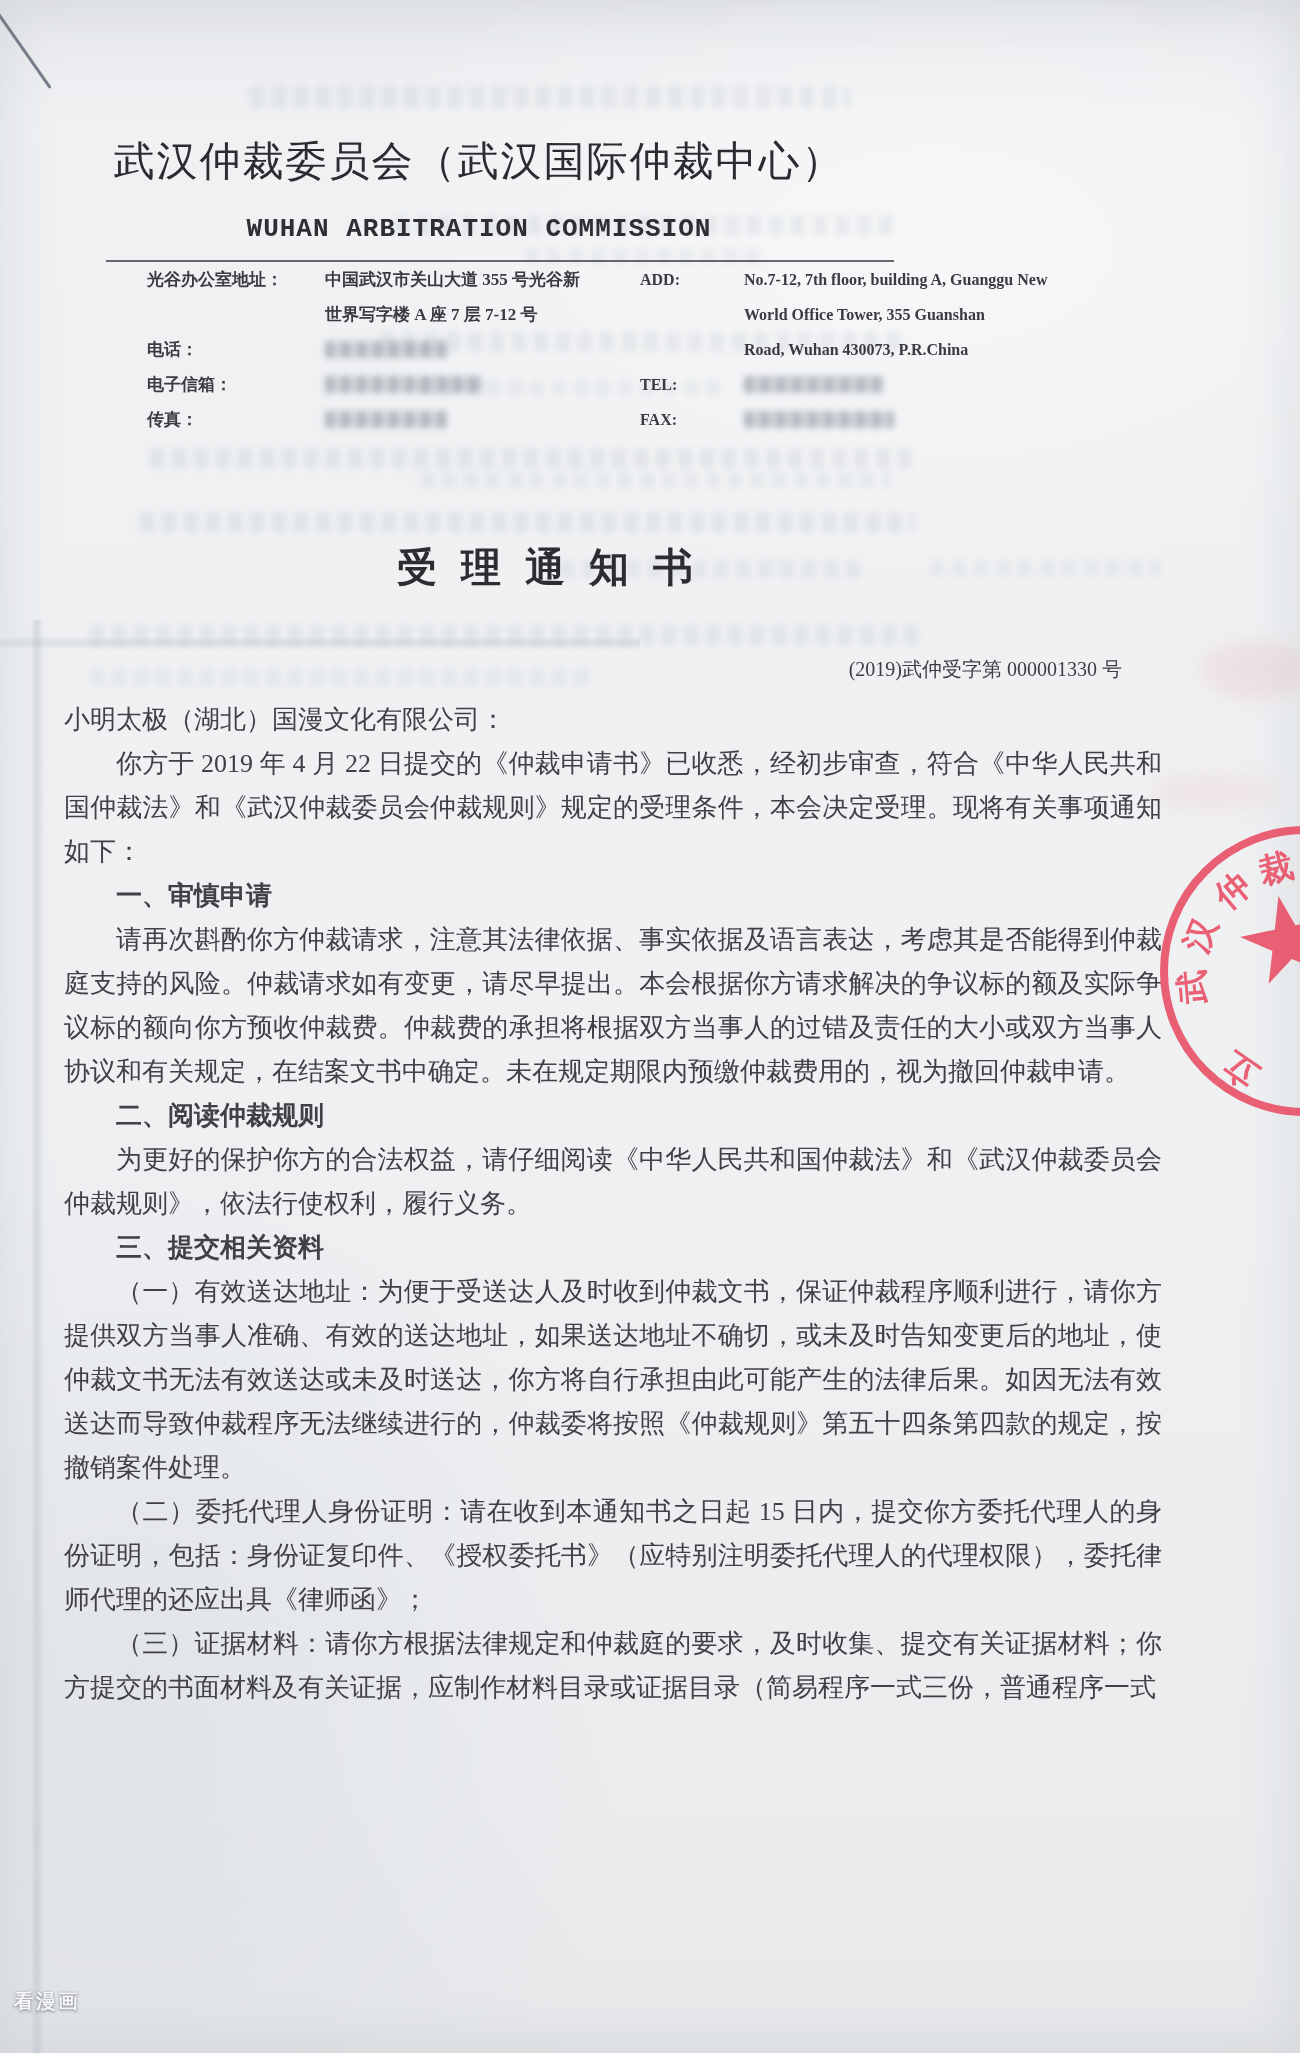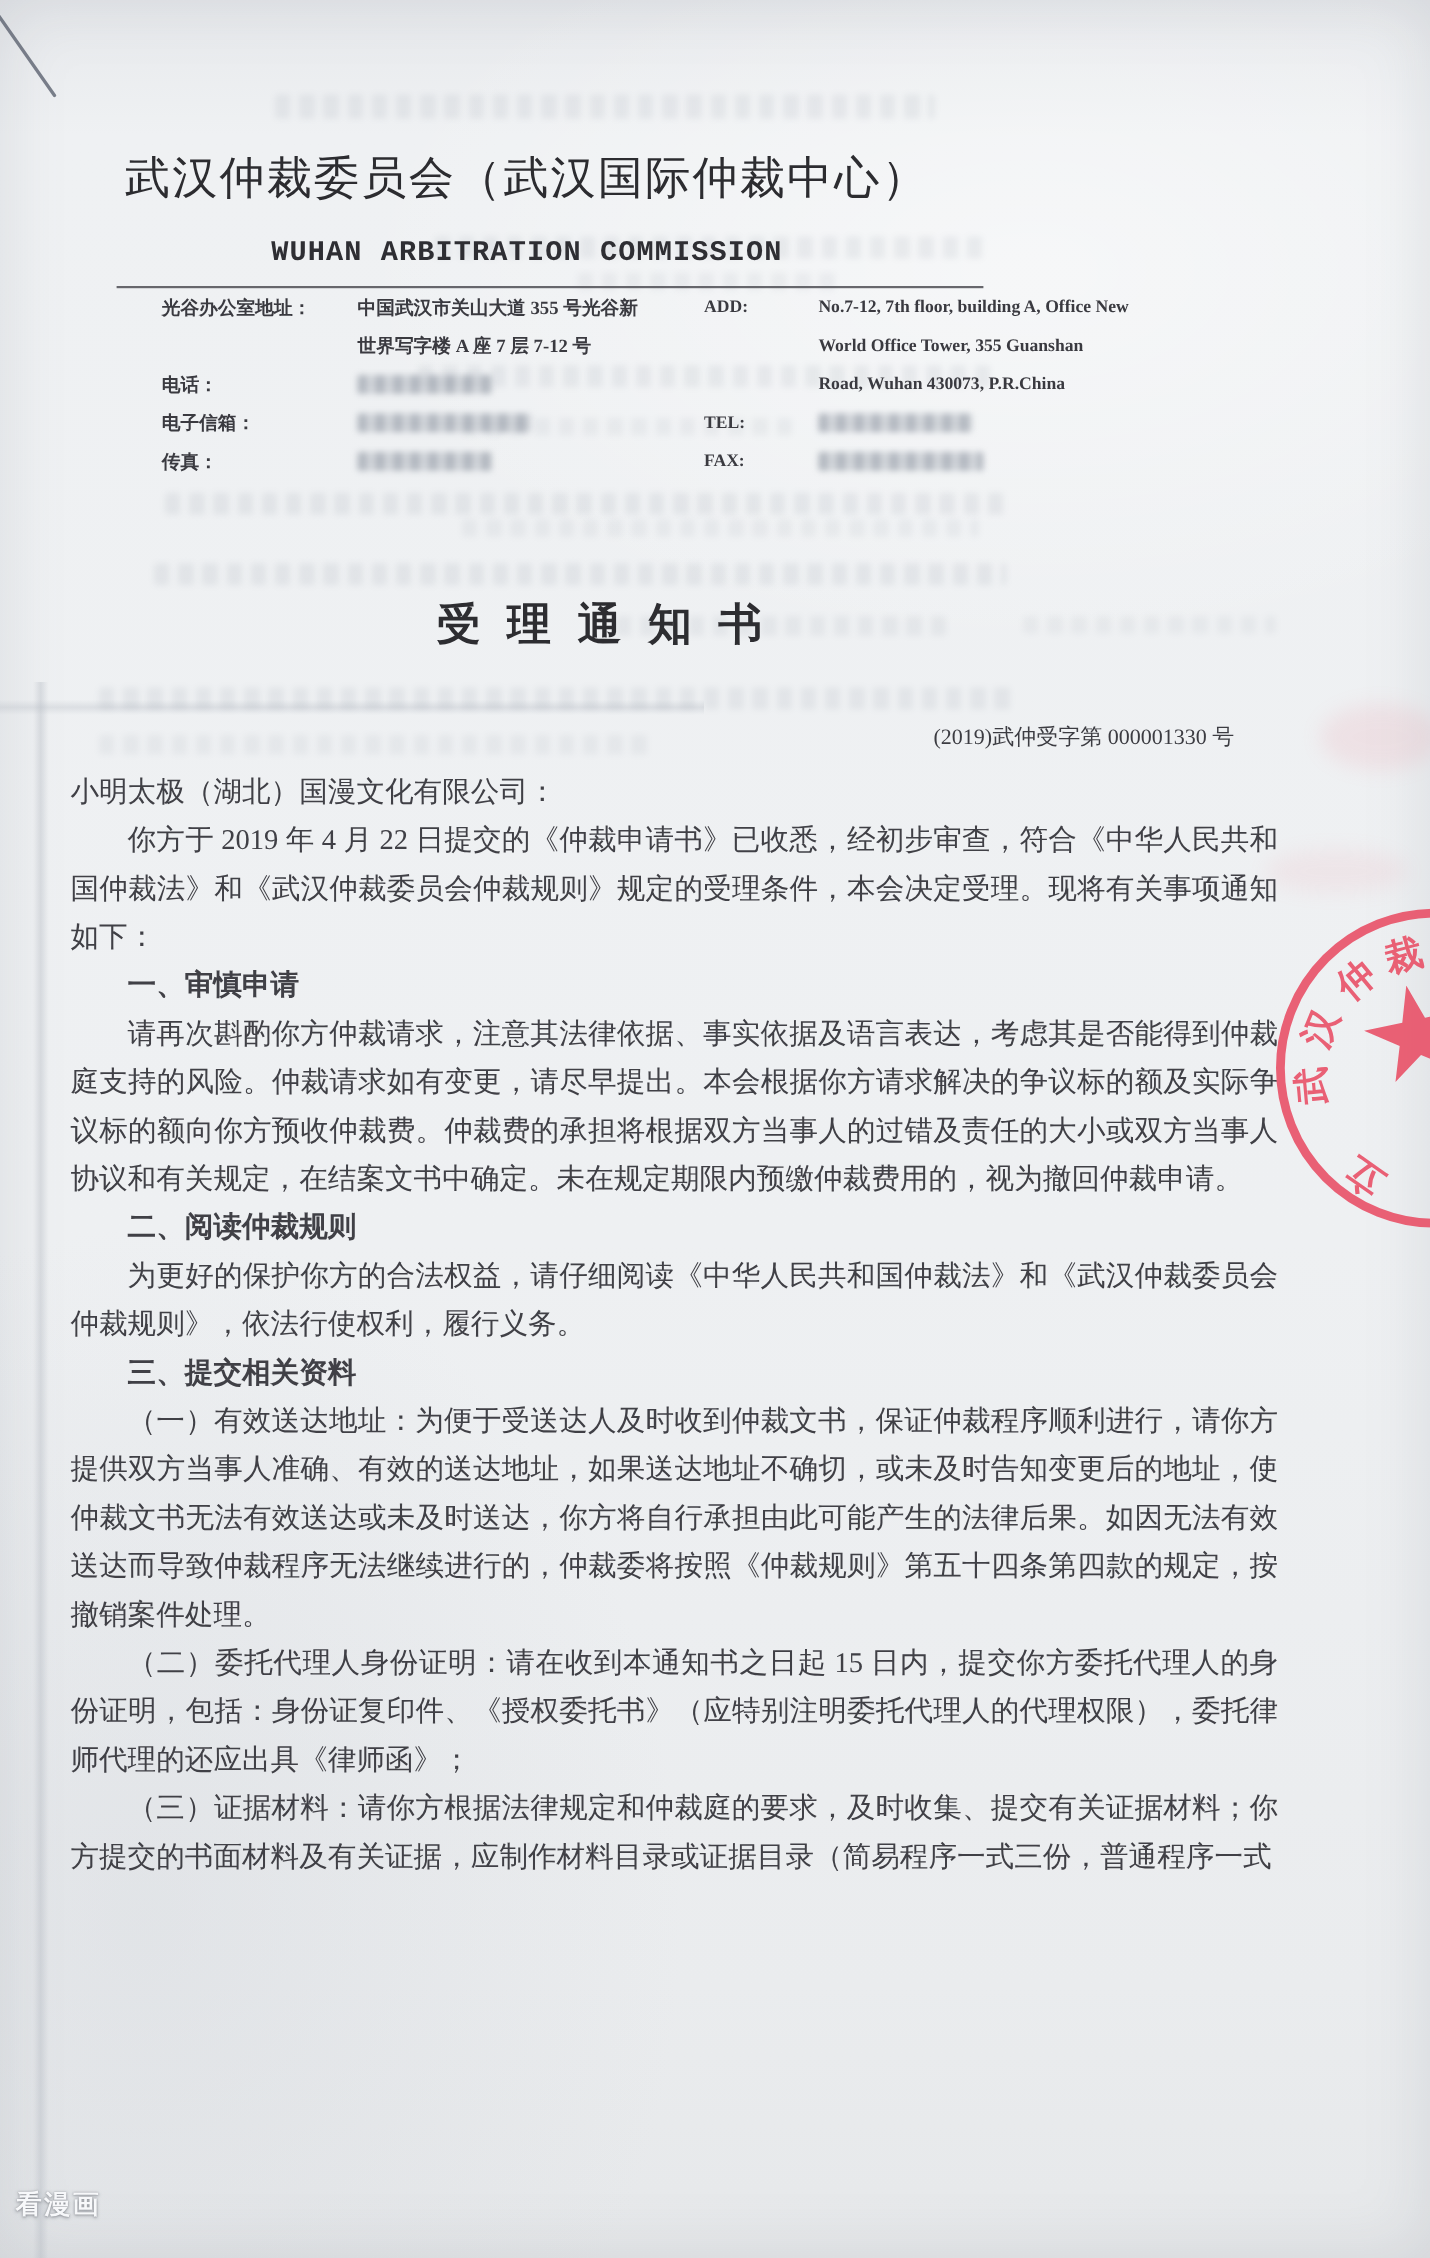--- a/index.html
+++ b/index.html
@@ -60,21 +60,21 @@
     background:repeating-linear-gradient(90deg,#76808f 0 14px,rgba(0,0,0,0) 14px 22px);}
   .pinkblob{position:absolute;border-radius:50%;filter:blur(9px);background:#e98795;}
   .corner-line{position:absolute;left:-8px;top:2px;width:104px;height:3px;background:#5b626f;
     transform:rotate(55deg);transform-origin:left top;opacity:.8;border-radius:2px;}
   .crease-v{position:absolute;left:30px;top:620px;width:14px;height:1433px;
     background:linear-gradient(90deg,rgba(255,255,255,0),rgba(173,179,188,.35),rgba(255,255,255,0));}
   .crease-h{position:absolute;left:0;top:636px;width:640px;height:14px;
     background:linear-gradient(180deg,rgba(255,255,255,0),rgba(176,182,191,.30),rgba(255,255,255,0));}
   .watermark{
     position:absolute;left:14px;top:1988px;
-    font-family:"Liberation Sans","DejaVu Sans",sans-serif;font-size:24px;font-weight:bold;
+    font-family:"Liberation Sans","DejaVu Sans",sans-serif;font-size:20px;font-weight:bold;
     color:#f7f8fa;text-shadow:0 1px 3px rgba(70,72,82,.55),0 0 1px rgba(90,92,100,.6);letter-spacing:2px;
   }
 </style>
 </head>
 <body>
 
 <div class="page">
 
   <div class="corner-line"></div>
   <div class="crease-v"></div>
@@ -119,21 +119,21 @@
         </div>
         <div class="contact-row">
           <div class="contact-label">传真：</div>
           <div class="contact-value"><span class="redacted" style="width: 122px;"></span></div>
         </div>
       </div>
     <div class="c-right" id="contact-right">
         <div class="contact-row">
           <div class="contact-label">ADD:</div>
           <div class="contact-value">
-            <div class="value-line">No.7-12, 7th floor, building A, Office New</div>
+            <div class="value-line">No.7-12, 7th floor, building A, Guanggu New</div>
             <div class="value-line">World Office Tower, 355 Guanshan</div>
             <div class="value-line">Road, Wuhan 430073, P.R.China</div>
           </div>
         </div>
         <div class="contact-row">
           <div class="contact-label">TEL:</div>
           <div class="contact-value"><span class="redacted" style="width: 140px;"></span></div>
         </div>
         <div class="contact-row">
           <div class="contact-label">FAX:</div>

